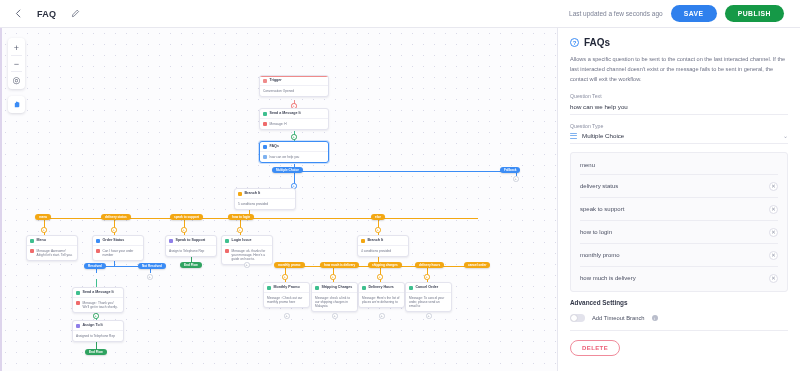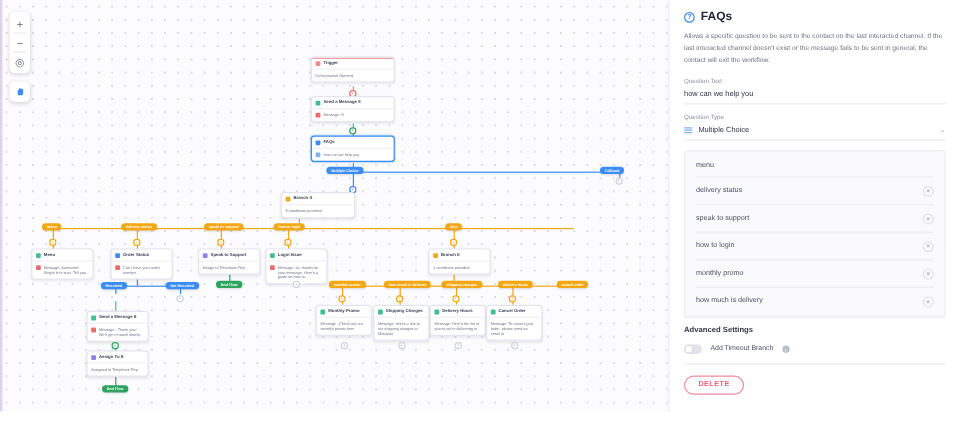--- a/index.html
+++ b/index.html
@@ -153,20 +153,40 @@
     margin-top: 9px; align-self: flex-start; background: #fff; border: 1px solid #f08b9b;
     color: #ec5f76; font-size: 6px; font-weight: 700; letter-spacing: .4px;
     border-radius: 10px; padding: 4px 11px; cursor: pointer; font-family: inherit;
   }
 </style>
 </head>
 <body>
 
 <div id="app">
 
+  <div class="header">
+    <div class="hdr-left">
+      <div class="icon-btn">
+        <svg viewBox="0 0 16 16" width="11" height="11" fill="none" stroke="currentColor" stroke-width="1.4" stroke-linecap="round" stroke-linejoin="round">
+          <path d="M10 3 L5 8 L10 13"></path>
+        </svg>
+      </div>
+      <div class="hdr-title">FAQ</div>
+      <div class="icon-btn">
+        <svg viewBox="0 0 16 16" width="9" height="9" fill="none" stroke="currentColor" stroke-width="1.3" stroke-linecap="round" stroke-linejoin="round">
+          <path d="M11.5 2.5 L13.5 4.5 L5 13 L2.5 13.5 L3 11 Z"></path>
+        </svg>
+      </div>
+    </div>
+    <div class="hdr-right">
+      <span class="hdr-status">Last updated a few seconds ago</span>
+      <button class="btn-pill btn-save">SAVE</button>
+      <button class="btn-pill btn-publish">PUBLISH</button>
+    </div>
+  </div>
 
   <div class="body">
 
     <div class="canvas">
       <div class="canvas-edge-left"></div>
 
       <div class="zoom-tools">
         <div class="zb">+</div>
         <div class="divider"></div>
         <div class="zb">−</div>

